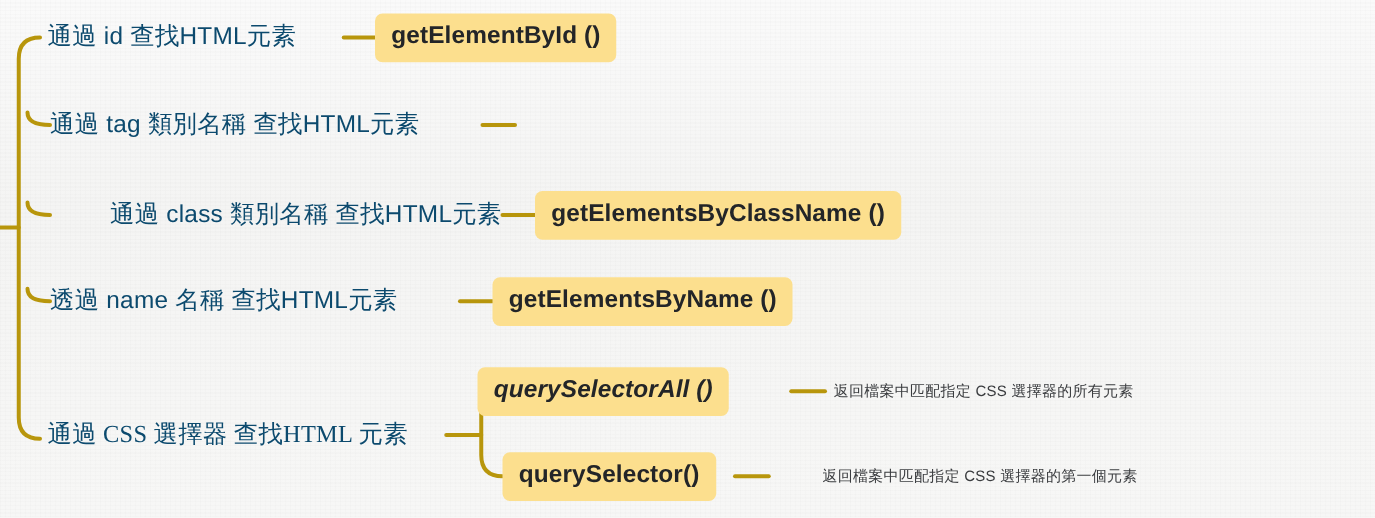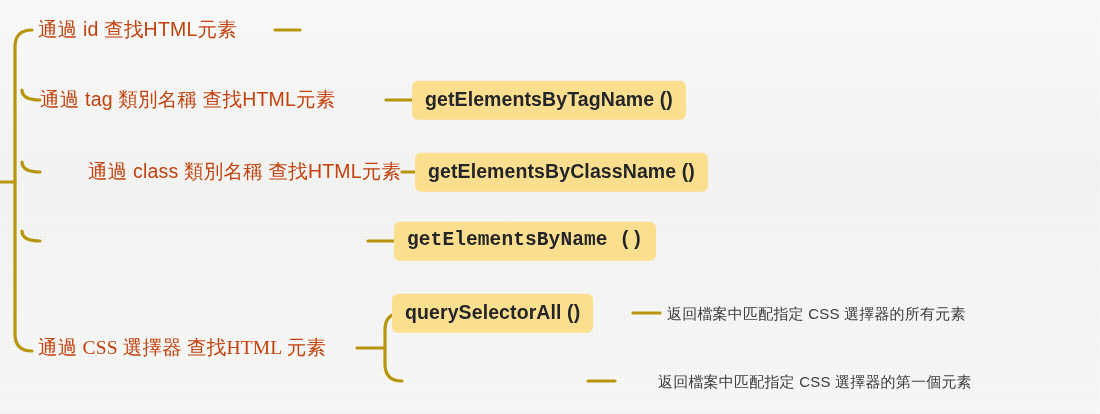--- a/index.html
+++ b/index.html
@@ -39,21 +39,21 @@
     top: 0;
     width: 1100px;
     height: 414px;
     z-index: 1;
     pointer-events: none;
   }
 
   .node-label {
     position: absolute;
     white-space: nowrap;
-    color: #c2410c;
+    color: #0c4a6e;
     font-size: 19.5px;
     line-height: 1;
     letter-spacing: 0.2px;
     transform: translateY(-50%);
   }
 
   .badge {
     position: absolute;
     white-space: nowrap;
     background: #fcdf8e;
@@ -64,21 +64,21 @@
     border-radius: 6px;
     padding: 9px 13px 10px 13px;
     transform: translateY(-50%);
     letter-spacing: 0.1px;
   }
 
   .desc-label {
     position: absolute;
     white-space: nowrap;
     color: #3a3c3f;
-    font-size: 15px;
+    font-size: 12px;
     line-height: 1;
     transform: translateY(-50%);
     letter-spacing: 0.2px;
   }
 </style>
 </head>
 <body>
 
 <div id="paper-texture"></div>
 
@@ -102,29 +102,31 @@
     <path d="M 402 313 Q 385 313 385 330 L 385 364 Q 385 381 402 381"></path>
 
     <path d="M 633 313 L 660 313"></path>
     <path d="M 588 381 L 615 381"></path>
   </g>
 </svg>
 
 <div id="mindmap">
 
   <div class="node-label" style="left:38px; top:30px;">通過 id 查找HTML元素</div>
+  <div class="badge" style="left:300px; top:30px;">getElementById ()</div>
 
   <div class="node-label" style="left:40px; top:100px;">通過 tag 類別名稱 查找HTML元素</div>
-  <div class="badge" style="left:412px; top:100px;">getElementsByTagName ()</div>
 
   <div class="node-label" style="left:40px; top:172px;margin-left:48px;">通過 class 類別名稱 查找HTML元素</div>
-  <div class="badge" style="left:415px; top:172px;">getElementsByClassName ()</div>
+  <div class="badge" style="left:428px; top:172px;">getElementsByClassName ()</div>
 
-  <div class="badge" style="left:394px; top:241px;font-family:Liberation Mono, monospace;">getElementsByName ()</div>
+  <div class="node-label" style="left:40px; top:241px;">透過 name 名稱 查找HTML元素</div>
+  <div class="badge" style="left:394px; top:241px;">getElementsByName ()</div>
 
   <div class="node-label" style="left:38px; top:348px;font-family:Liberation Serif, serif;">通過 CSS 選擇器 查找HTML 元素</div>
 
-  <div class="badge" style="left:392px; top:313px;">querySelectorAll ()</div>
+  <div class="badge" style="left:382px; top:313px;font-style:italic;">querySelectorAll ()</div>
   <div class="desc-label" style="left:667px; top:313px;">返回檔案中匹配指定 CSS 選擇器的所有元素</div>
 
+  <div class="badge" style="left:402px; top:381px;">querySelector()</div>
   <div class="desc-label" style="left:622px; top:381px;margin-left:36px;">返回檔案中匹配指定 CSS 選擇器的第一個元素</div>
 
 </div>
 
 </body></html>

